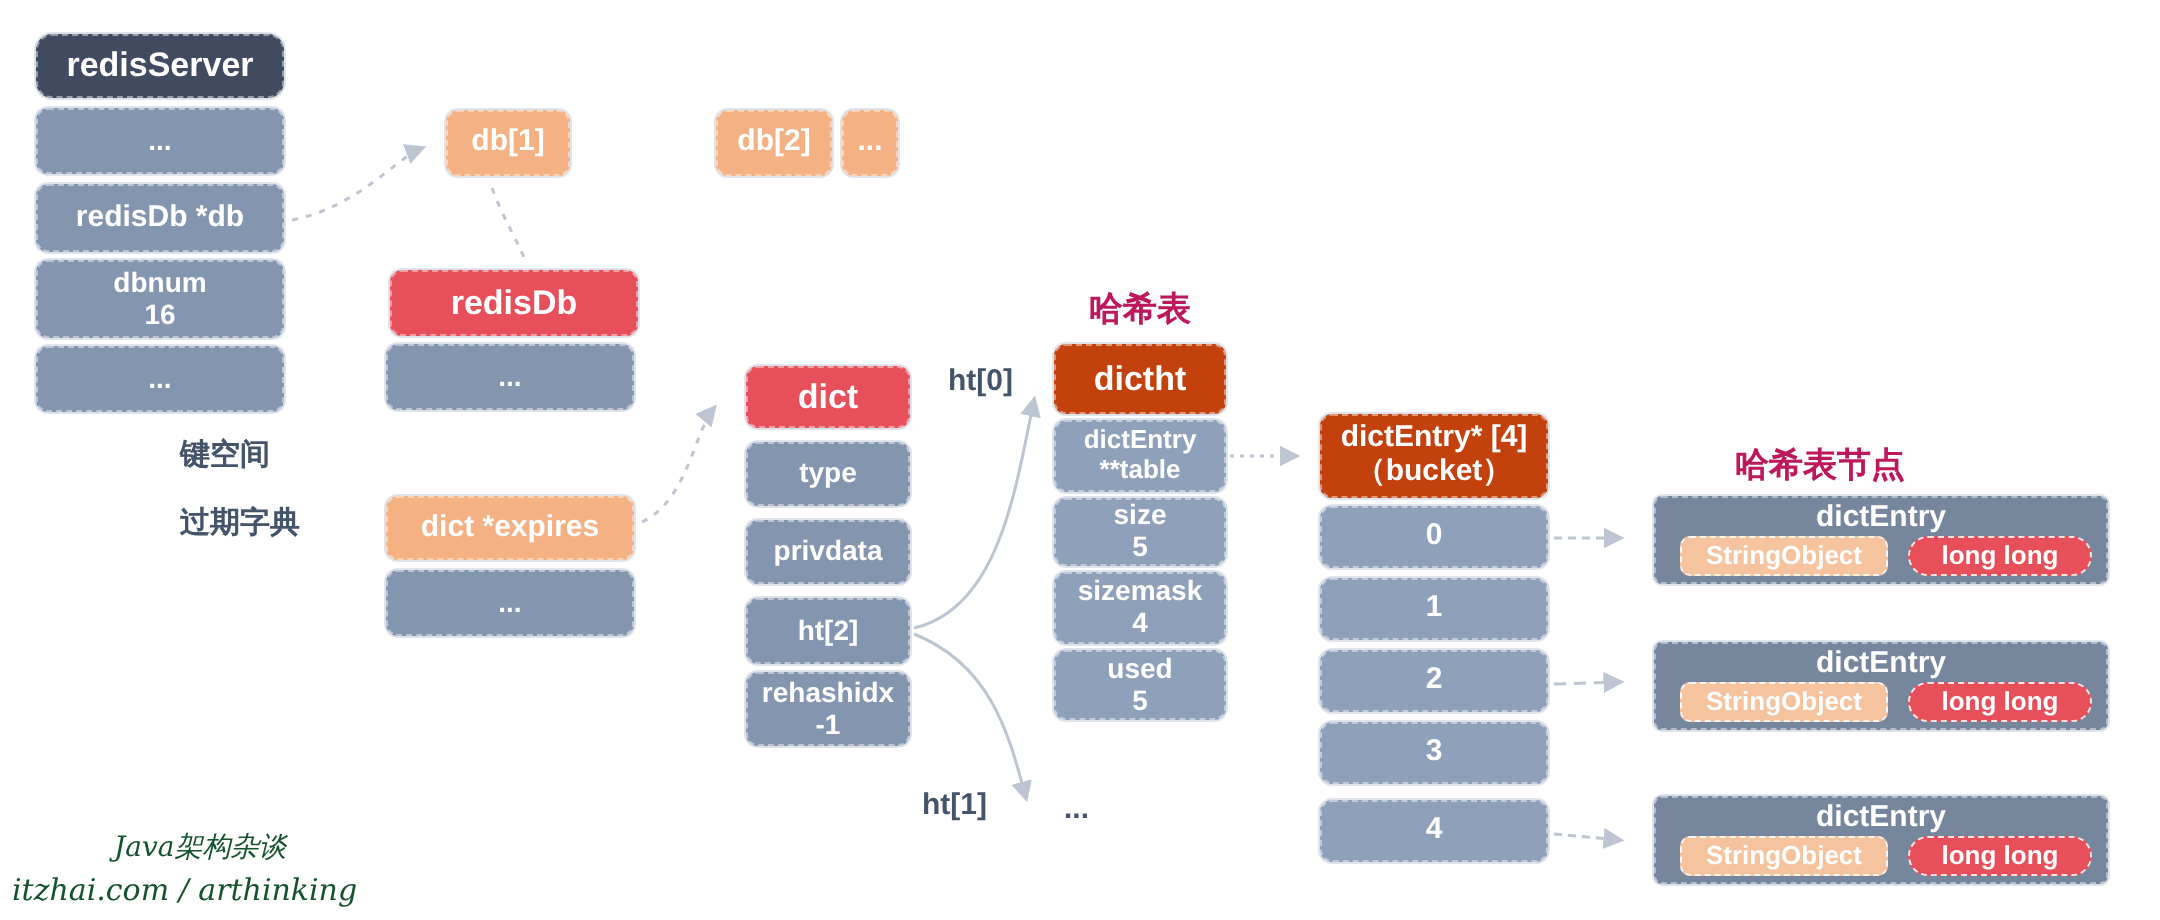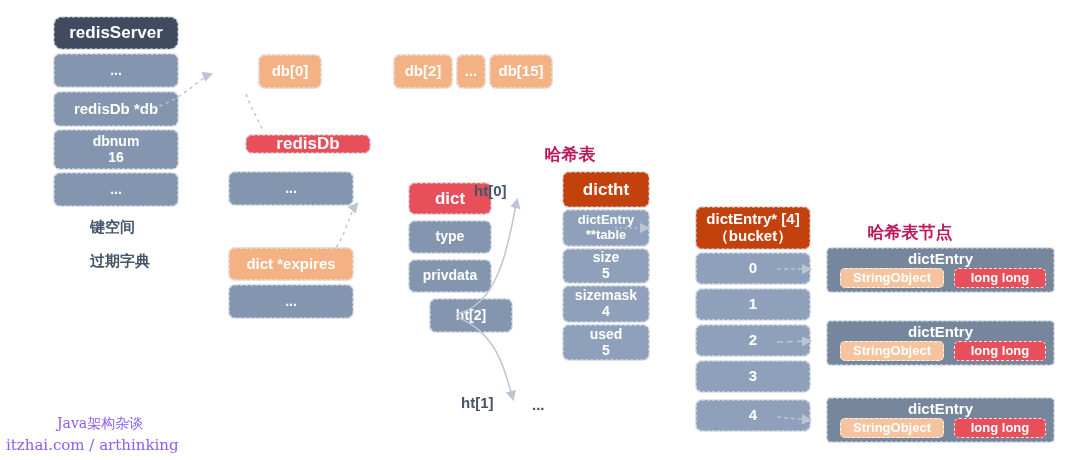--- a/index.html
+++ b/index.html
@@ -6,21 +6,20 @@
   .canvas {
     position:relative; width:1080px; height:460px; background:#ffffff;
     font-family:"Liberation Sans", sans-serif; overflow:hidden;
   }
   .box {
     position:absolute; display:flex; align-items:center; justify-content:center;
     text-align:center; color:#fff; border-radius:6px; white-space:pre-line;
     line-height:1.12; box-sizing:border-box; font-size:14px; font-weight:600;
     border:1px dashed rgba(255,255,255,0.45);
     box-shadow:0 0 0 1px rgba(150,162,184,0.30);
-    margin-left:36px;
   }
   .hdr-dark { background:#414B5F; font-weight:bold; font-size:17px; border-radius:8px; }
   .slate    { background:#8496AF; }
   .slate-lt { background:#8FA1BA; }
   .orange   { background:#F4B183; }
   .red      { background:#E74F5A; font-weight:bold; font-size:17px; }
   .mid      { background:#c2410c; font-weight:bold; font-size:17px; }
   .f15 { font-size:15px; }
   .f13 { font-size:13px; }
   .cap { position:absolute; color:#be185d; font-weight:bold; font-size:17px; text-align:center; white-space:nowrap; }
@@ -33,53 +32,54 @@
     border:1px dashed rgba(255,255,255,0.45); box-shadow:0 0 0 1px rgba(150,162,184,0.30);
   }
   .node-title { font-weight:bold; font-size:15px; text-align:center; line-height:18px; }
   .chips { display:flex; gap:10px; }
   .chip {
     flex:none; height:20px; line-height:18px; border-radius:5px; font-size:13px;
     font-weight:bold; text-align:center; box-sizing:border-box;
     border:1px dashed rgba(255,255,255,0.85); color:#fff;
   }
   .chip-key { width:104px; background:#F6C39F; }
-  .chip-val { width:92px;  background:#E74F5A; }
+  .chip-val { width:92px;  background:#E74F5A;border-radius:10px; }
   .arrows { position:absolute; left:0; top:0; z-index:5; pointer-events:none; }
-  .wm { position:absolute; color:#8b5cf6; font-family:"DejaVu Serif", serif; white-space:nowrap; }
+  .wm { position:absolute; color:#14532d; font-style:italic; font-family:"DejaVu Serif", serif; white-space:nowrap; }
 </style>
 </head>
 <body>
 
 <div class="canvas">
 
   <div class="box hdr-dark" style="left:18px;top:17px;width:124px;height:32px">redisServer</div>
   <div class="box slate" style="left:18px;top:54px;width:124px;height:33px">...</div>
   <div class="box slate f15" style="left:18px;top:92px;width:124px;height:34px">redisDb *db</div>
   <div class="box slate" style="left:18px;top:130px;width:124px;height:39px">dbnum
 16</div>
   <div class="box slate" style="left:18px;top:173px;width:124px;height:33px">...</div>
 
-  <div class="box orange f15" style="left:223px;top:55px;width:62px;height:33px;font-weight:bold">db[0]</div>
+  <div class="box orange f15" style="left:223px;top:55px;width:62px;height:33px;font-weight:bold">db[1]</div>
   <div class="box orange f15" style="left:358px;top:55px;width:58px;height:33px;font-weight:bold">db[2]</div>
   <div class="box orange f15" style="left:421px;top:55px;width:28px;height:33px;font-weight:bold">...</div>
-  <div class="box orange f15" style="left:454px;top:55px;width:62px;height:33px;font-weight:bold">db[15]</div>
 
-  <div class="box red" style="left:210px;top:135px;width:124px;height:18px">redisDb</div>
+  <div class="box red" style="left:195px;top:135px;width:124px;height:33px">redisDb</div>
   <div class="box slate" style="left:193px;top:172px;width:124px;height:33px">...</div>
   <div class="box orange f15" style="left:193px;top:248px;width:124px;height:32px">dict *expires</div>
   <div class="box slate" style="left:193px;top:285px;width:124px;height:33px">...</div>
 
   <div class="lbl lbl-r" style="left:90px;top:218px;width:92px">键空间</div>
   <div class="lbl lbl-r" style="left:90px;top:252px;width:92px">过期字典</div>
 
   <div class="box red" style="left:373px;top:183px;width:82px;height:31px">dict</div>
   <div class="box slate" style="left:373px;top:221px;width:82px;height:32px">type</div>
   <div class="box slate" style="left:373px;top:260px;width:82px;height:32px">privdata</div>
-  <div class="box slate" style="left:394px;top:299px;width:82px;height:33px">ht[2]</div>
+  <div class="box slate" style="left:373px;top:299px;width:82px;height:33px">ht[2]</div>
+  <div class="box slate" style="left:373px;top:336px;width:82px;height:37px">rehashidx
+-1</div>
 
   <div class="lbl" style="left:474px;top:182px">ht[0]</div>
   <div class="lbl" style="left:461px;top:394px">ht[1]</div>
   <div class="lbl" style="left:532px;top:396px">...</div>
 
   <div class="cap" style="left:527px;top:143px;width:86px">哈希表</div>
   <div class="box mid" style="left:527px;top:172px;width:86px;height:35px">dictht</div>
   <div class="box slate-lt f13" style="left:527px;top:210px;width:86px;height:36px">dictEntry
 **table</div>
   <div class="box slate-lt" style="left:527px;top:249px;width:86px;height:34px">size

